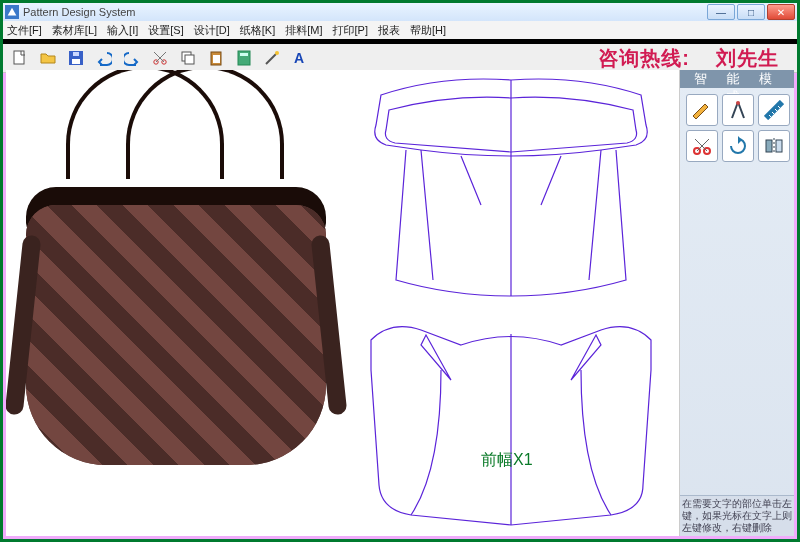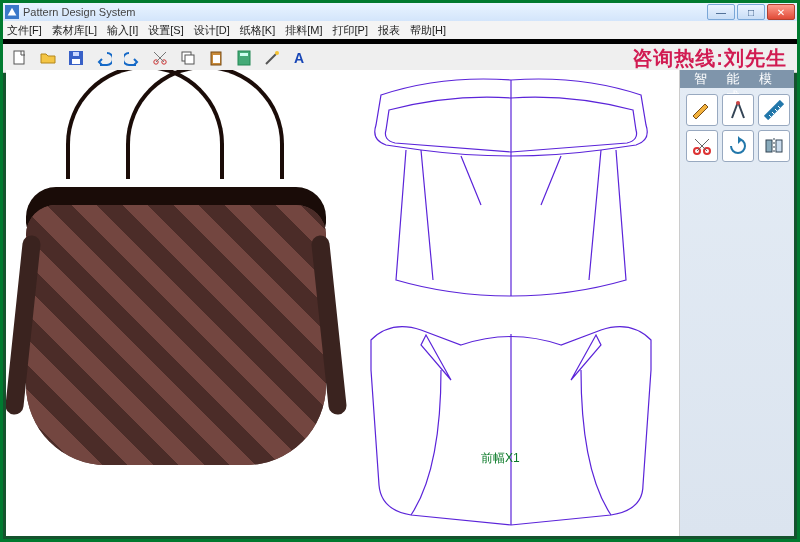--- a/index.html
+++ b/index.html
@@ -1,30 +1,30 @@
 <!DOCTYPE html>
 <html><head>
 <meta charset="utf-8">
 <style>
   html,body{margin:0;padding:0;font-family:"Microsoft YaHei",SimSun,Arial,sans-serif;font-size:12px;background:#fff;}
-  .app{width:800px;height:542px;border:3px solid #007a2f;box-sizing:border-box;position:relative;background:#14532d;}
+  .app{width:800px;height:542px;border:3px solid #007a2f;box-sizing:border-box;position:relative;background:#f0abfc;}
   
   .titlebar{height:18px;background:linear-gradient(#e9f4ff,#d3e5fb);display:flex;align-items:center;padding:0 2px;position:relative;}
   .titlebar .appicon{width:14px;height:14px;margin-right:4px;}
   .titlebar .title{font-size:11px;color:#444;}
   .winbtns{position:absolute;right:2px;top:1px;display:flex;gap:2px;}
   .winbtn{width:26px;height:14px;border:1px solid #7aa7d7;background:linear-gradient(#eaf3ff,#c9def6);border-radius:2px;display:flex;align-items:center;justify-content:center;font-size:10px;color:#2a4d7a;cursor:pointer;}
   .winbtn.close{background:linear-gradient(#ff9d8e,#e04a37);border-color:#b0402f;color:#fff;}
   
   .menubar{height:18px;background:#f4f4f4;border-bottom:5px solid #000000;display:flex;align-items:center;padding:0 4px;font-size:11px;color:#222;}
   .menubar span{margin-right:10px;cursor:pointer;}
   
   .toolbar{height:28px;background:#efefef;border-bottom:1px solid #c8c8c8;display:flex;align-items:center;padding:0 4px;position:relative;}
   .tbtn{width:24px;height:24px;border:1px solid transparent;margin-right:2px;display:flex;align-items:center;justify-content:center;cursor:pointer;border-radius:2px;}
-  .promo{position:absolute;right:10px;top:0;height:28px;display:flex;align-items:center;font-size:20px;font-weight:700;color:#d11b52;letter-spacing:1px;}
+  .promo{position:absolute;right:18px;top:0;height:28px;display:flex;align-items:center;font-size:20px;font-weight:700;color:#d11b52;letter-spacing:1px;gap:26px;}
   
   .workspace{position:absolute;top:67px;left:3px;right:3px;bottom:3px;display:flex;}
   .canvas{flex:1;background:#fff;border-right:1px solid #ccc;position:relative;overflow:hidden;}
   .sidepanel{width:114px;background:linear-gradient(#e4ecf5,#dbe4ef);display:flex;flex-direction:column;}
   .sidehdr{height:18px;background:#7f95ab;color:#fff;font-size:13px;letter-spacing:8px;text-align:center;line-height:18px;}
   .sidegrid{display:grid;grid-template-columns:1fr 1fr 1fr;gap:4px;padding:6px;}
   .sidebtn{width:30px;height:30px;background:#fff;border:1px solid #98a9c0;border-radius:3px;display:flex;align-items:center;justify-content:center;cursor:pointer;}
   .sidehint{margin-top:auto;font-size:10px;color:#445;padding:2px;line-height:12px;background:#d6deea;border-top:1px solid #aab9cc;}
   
   .photo{position:absolute;left:10px;top:55px;width:320px;height:380px;}
@@ -34,21 +34,21 @@
   .bagbody{position:absolute;left:10px;top:80px;width:300px;height:260px;background:#5e3a36;border-radius:30px 30px 80px 80px;overflow:hidden;}
   .bagbody::after{content:"";position:absolute;inset:0;background:
     repeating-linear-gradient(45deg,#734640 0 18px,#4b2c28 18px 36px),
     repeating-linear-gradient(-45deg,rgba(255,255,255,.04) 0 18px,transparent 18px 36px);
     mix-blend-mode:normal;}
   .bagtop{position:absolute;left:10px;top:62px;width:300px;height:46px;background:#1a0c08;border-radius:30px 30px 10px 10px;}
   .strap{position:absolute;left:-2px;top:110px;width:18px;height:180px;background:#3a231f;border-radius:10px;transform:rotate(6deg);}
   .strapR{left:auto;right:-2px;transform:rotate(-6deg);}
   
   .pattern{position:absolute;stroke:#5b24d9;stroke-width:1.2;fill:none;}
-  .pieceLabel{position:absolute;font-size:12px;color:#0a7a28;text-align:right;}
+  .pieceLabel{position:absolute;font-size:16px;color:#0a7a28;text-align:right;}
 </style>
 </head>
 <body>
 
 <div class="app">
 
   <div class="titlebar">
     <svg class="appicon" viewBox="0 0 16 16">
         <rect width="16" height="16" fill="#3a78c9"></rect>
         <path d="M3 12 L8 3 L13 12 Z" fill="#fff"></path>
@@ -213,16 +213,17 @@
             </svg>
           </div>
         <div class="sidebtn">
             <svg width="20" height="20">
               <rect x="2" y="4" width="6" height="12" fill="#8ab" stroke="#345"></rect>
               <rect x="12" y="4" width="6" height="12" fill="#cde" stroke="#345"></rect>
               <path d="M10 2v16" stroke="#345" stroke-dasharray="2 2"></path>
             </svg>
           </div>
       </div>
+      <div class="sidehint">在需要文字的部位单击左键，如果光标在文字上则左键修改，右键删除</div>
     </div>
   </div>
 
 </div>
 
 </body></html>

